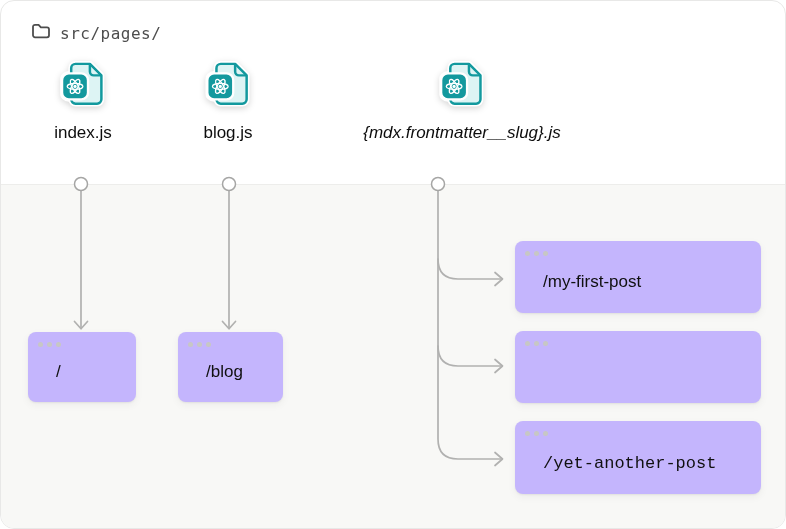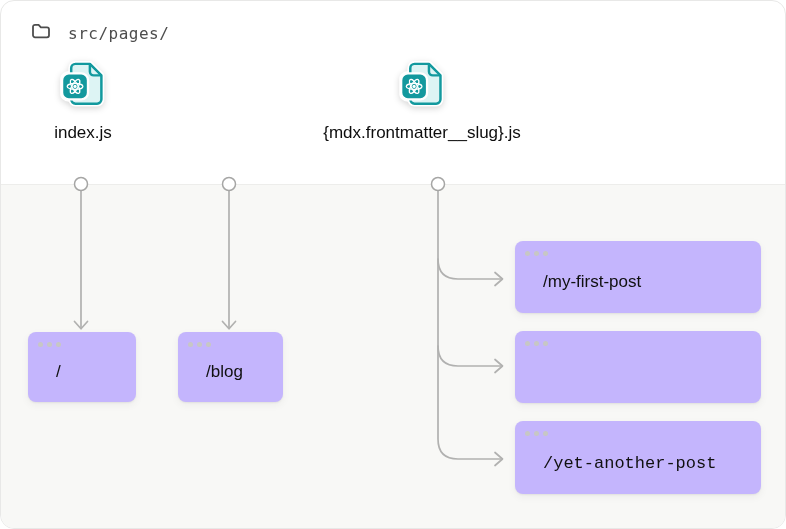--- a/index.html
+++ b/index.html
@@ -12,21 +12,21 @@
     position:absolute; inset:0;
     border:1px solid #e8e8e7; border-radius:14px;
     background:#ffffff; overflow:hidden; box-sizing:border-box;
   }
   .lower {
     position:absolute; left:0; right:0; top:183px; bottom:0;
     background:#f8f8f6; border-top:1px solid #ededeb; z-index:1;
   }
   .dir-header {
     position:absolute; left:30px; top:21px;
-    display:flex; align-items:center; gap:17px; z-index:3;
+    display:flex; align-items:center; gap:9px; z-index:3;
   }
   .dir-header .path {
     font-family:"DejaVu Sans Mono","Liberation Mono",monospace;
     font-size:16px; color:#4d4d4d; letter-spacing:0.5px;
   }
   .file-group {
     position:absolute; top:60px; z-index:3;
     display:flex; flex-direction:column; align-items:center;
     transform:translateX(-50%);
   }
@@ -45,21 +45,21 @@
     transform:translateY(-50%);
     font-size:17px; color:#101010; white-space:nowrap;
   }
   .card-root { left:27px;  top:331px; width:108px; height:70px; }
   .card-blog { left:177px; top:331px; width:105px; height:70px;text-align:center; }
   .card-p1   { left:514px; top:240px; width:246px; height:72px; }
   .card-p2   { left:514px; top:330px; width:246px; height:72px; }
   .card-p3   { left:514px; top:420px; width:246px; height:73px;font-family:Liberation Mono, monospace; }
   .fg-1 { left:82px;align-items:center; }
   .fg-2 { left:227px; }
-  .fg-3 { left:421px; }
+  .fg-3 { left:461px;font-style:italic; }
 </style>
 </head>
 <body>
 
 <div class="canvas">
   <div class="frame">
     <div class="lower"></div>
 
     <div class="dir-header">
       <span>
@@ -82,20 +82,38 @@
             <ellipse cx="15.5" cy="26.5" rx="8.2" ry="3.1"></ellipse>
             <ellipse cx="15.5" cy="26.5" rx="8.2" ry="3.1" transform="rotate(60 15.5 26.5)"></ellipse>
             <ellipse cx="15.5" cy="26.5" rx="8.2" ry="3.1" transform="rotate(120 15.5 26.5)"></ellipse>
           </g>
           <circle cx="15.5" cy="26.5" r="1.7" fill="#fff"></circle>
         </svg>
       </span>
       <span class="file-label">index.js</span>
     </div>
 
+    <div class="file-group fg-2">
+      <span class="file-icon">
+        <svg width="46" height="46" viewBox="0 0 48 48">
+          <path d="M16,3 H31 L43,15 V40 a4.5,4.5 0 0 1 -4.5,4.5 H16 a4.5,4.5 0 0 1 -4.5,-4.5 V7.5 A4.5,4.5 0 0 1 16,3 Z" fill="#fff" stroke="#fff" stroke-width="6" stroke-linejoin="round"></path>
+          <rect x="2" y="13" width="27" height="27" rx="7" fill="#fff" stroke="#fff" stroke-width="5"></rect>
+          <path d="M16,3 H31 L43,15 V40 a4.5,4.5 0 0 1 -4.5,4.5 H16 a4.5,4.5 0 0 1 -4.5,-4.5 V7.5 A4.5,4.5 0 0 1 16,3 Z" fill="#ddf4f4" stroke="#13999e" stroke-width="2.6" stroke-linejoin="round"></path>
+          <path d="M31,3 V11 a4,4 0 0 0 4,4 H43" fill="none" stroke="#13999e" stroke-width="2.6" stroke-linejoin="round"></path>
+          <rect x="2" y="13" width="27" height="27" rx="7" fill="#13999e" stroke="#fff" stroke-width="2.4"></rect>
+          <g stroke="#fff" stroke-width="1.3" fill="none">
+            <ellipse cx="15.5" cy="26.5" rx="8.2" ry="3.1"></ellipse>
+            <ellipse cx="15.5" cy="26.5" rx="8.2" ry="3.1" transform="rotate(60 15.5 26.5)"></ellipse>
+            <ellipse cx="15.5" cy="26.5" rx="8.2" ry="3.1" transform="rotate(120 15.5 26.5)"></ellipse>
+          </g>
+          <circle cx="15.5" cy="26.5" r="1.7" fill="#fff"></circle>
+        </svg>
+      </span>
+      <span class="file-label">blog.js</span>
+    </div>
 
     <div class="file-group fg-3">
       <span class="file-icon">
         <svg width="46" height="46" viewBox="0 0 48 48">
           <path d="M16,3 H31 L43,15 V40 a4.5,4.5 0 0 1 -4.5,4.5 H16 a4.5,4.5 0 0 1 -4.5,-4.5 V7.5 A4.5,4.5 0 0 1 16,3 Z" fill="#fff" stroke="#fff" stroke-width="6" stroke-linejoin="round"></path>
           <rect x="2" y="13" width="27" height="27" rx="7" fill="#fff" stroke="#fff" stroke-width="5"></rect>
           <path d="M16,3 H31 L43,15 V40 a4.5,4.5 0 0 1 -4.5,4.5 H16 a4.5,4.5 0 0 1 -4.5,-4.5 V7.5 A4.5,4.5 0 0 1 16,3 Z" fill="#ddf4f4" stroke="#13999e" stroke-width="2.6" stroke-linejoin="round"></path>
           <path d="M31,3 V11 a4,4 0 0 0 4,4 H43" fill="none" stroke="#13999e" stroke-width="2.6" stroke-linejoin="round"></path>
           <rect x="2" y="13" width="27" height="27" rx="7" fill="#13999e" stroke="#fff" stroke-width="2.4"></rect>
           <g stroke="#fff" stroke-width="1.3" fill="none">

